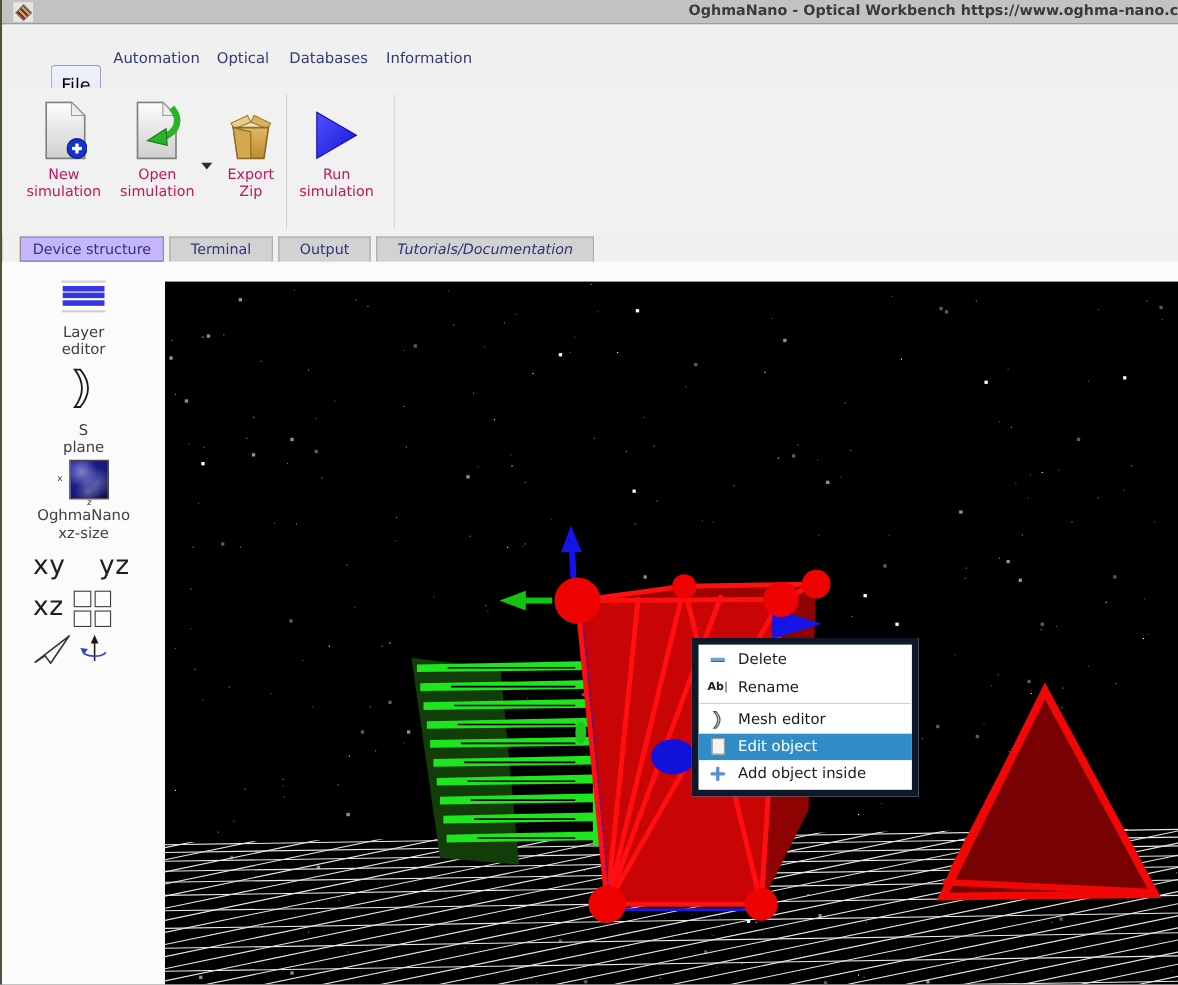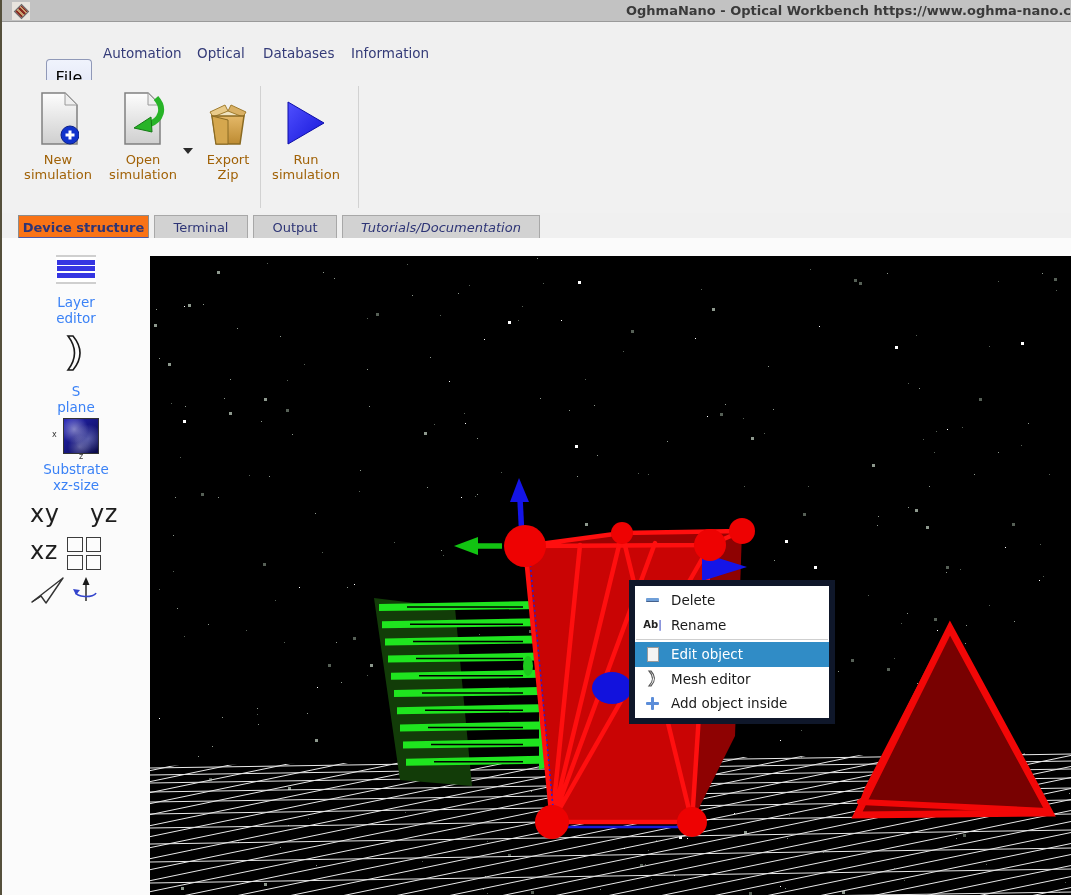--- a/index.html
+++ b/index.html
@@ -17,34 +17,34 @@
   
   #menubar { left:0; top:23px; width:1071px; height:57px; background:#f0f0f0; }
   .mtab { position:absolute; top:22px; font-size:13.5px; color:#343b78; cursor:default; }
   #mtab-file { left:44px; top:21px; width:46px; height:38px; background:linear-gradient(#f0f3fc,#dfe5f6); border:1px solid #9099b8; border-bottom:none; border-radius:4px 4px 0 0; text-align:center; padding-top:8px;margin-top:15px; }
   #menu-underline { left:44px; top:76px; width:1027px; height:3px; background:#4a58a8; }
 
   
   #ribbon { left:0; top:80px; width:1071px; height:133px; background:#f1f1f1; }
   .tool { position:absolute; top:8px; width:76px; text-align:center; cursor:default; }
   .tool .ticon { height:58px; display:flex; align-items:flex-end; justify-content:center; }
-  .tool .tlabel { margin-top:6px; font-size:13px; color:#a16207; line-height:15px; }
+  .tool .tlabel { margin-top:6px; font-size:13px; color:#be185d; line-height:15px; }
   .vsep { position:absolute; top:6px; width:1px; height:122px; background:#d2d2d2; }
   #dropdown-caret { left:181px; top:68px; width:0; height:0; border-left:5px solid transparent; border-right:5px solid transparent; border-top:6px solid #2b2b2b; }
 
   
   #viewtabs { left:0; top:213px; width:1071px; height:25px; }
   .vtab { position:absolute; top:2px; height:23px; background:#d2d2d2; border:1px solid #a8a8a8; border-bottom:none; font-size:13px; color:#2e3576; text-align:center; padding-top:4px; cursor:default; }
-  .vtab.active { background:#f97316; border-color:#8c8c8c; border-bottom:3px solid #4a58a8; height:25px;font-weight:bold; }
+  .vtab.active { background:#c4b5fd; border-color:#8c8c8c; border-bottom:3px solid #4a58a8; height:25px; }
 
   
   #panel { left:0; top:238px; width:1071px; height:657px; background:#fbfbfb; }
   #sidebar { left:0; top:0; width:148px; height:657px; background:#fbfbfb; }
   .side-tool { position:absolute; width:148px; text-align:center; cursor:default; }
-  .side-label { font-size:13.5px; color:#3b82f6; line-height:15.5px; }
+  .side-label { font-size:13.5px; color:#404040; line-height:15.5px; }
   .bigxy { position:absolute; font-size:24px; color:#1d1d1d; letter-spacing:0.5px; cursor:default; }
   #layer-icon { width:40px; height:29px; margin:0 auto; background:#fff; border-top:2px solid #cfcfcf; border-bottom:2px solid #cfcfcf; padding:1px 0; }
   #layer-icon .bar { width:38px; height:5px; background:#3535e2; margin:1.5px auto; }
   #grid-btn { left:65px; top:536px; width:34px; height:33px; display:grid; grid-template-columns:1fr 1fr; gap:3px; cursor:default; }
   #grid-btn div { background:#fcfcfc; border:1.5px solid #3c3c3c; }
 
   
   #canvas3d { left:148px; top:256px; width:923px; height:639px; background:#000; overflow:hidden; cursor:default; }
   #stars { position:absolute; left:0; top:0; width:1px; height:1px; background:transparent; }
   #scene { position:absolute; left:0; top:0; }
@@ -209,21 +209,21 @@
             background:
               radial-gradient(circle at 30% 30%, rgba(255,255,255,.45), transparent 42%),
               radial-gradient(circle at 72% 58%, rgba(190,200,255,.4), transparent 46%),
               radial-gradient(circle at 46% 82%, rgba(255,255,255,.3), transparent 36%),
               linear-gradient(135deg,#2424b8,#0a0a48);
             border:1px solid #333;"></div>
           <div style="position:absolute; left:0px; top:14px; font-size:8px; color:#333;">x</div>
           <div style="position:absolute; left:27px; top:36px; font-size:8px; color:#333;">z</div>
         </div>
         <div class="side-label" style="margin-top:6px;">
-          <div>Substrate</div>
+          <div>OghmaNano</div>
           <div>xz-size</div>
         </div>
       </div>
 
       <div class="bigxy" style="left:28px; top:262px;">xy</div>
       <div class="bigxy" style="left:88px; top:262px;">yz</div>
       <div class="bigxy" style="left:28px; top:299px;">xz</div>
       <div class="abs" id="grid-btn" style="top:299px;">
         <div></div>
           <div></div>
@@ -390,34 +390,34 @@
         </span>
       <span>Delete</span>
     </div>
     <div class="cm-item">
       <span class="cm-icon">
           <span class="rename-glyph"><span>Ab</span><i>|</i></span>
         </span>
       <span>Rename</span>
     </div>
     <div class="cm-sep"></div>
-    <div class="cm-item hl">
-      <span class="cm-icon">
-          <span class="edit-doc"></span>
-        </span>
-      <span>Edit object</span>
-    </div>
     <div class="cm-item">
       <span class="cm-icon">
         <svg width="12" height="17" viewBox="0 0 12 17">
             <path d="M2,1 Q9,8.5 2,16 L4,16 Q11,8.5 4,1 Z" fill="#fff" stroke="#555" stroke-width="1.1"></path>
           </svg>
       </span>
       <span>Mesh editor</span>
     </div>
+    <div class="cm-item hl">
+      <span class="cm-icon">
+          <span class="edit-doc"></span>
+        </span>
+      <span>Edit object</span>
+    </div>
     <div class="cm-item">
       <span class="cm-icon">
           <span class="plus-ic"></span>
         </span>
       <span>Add object inside</span>
     </div>
   </div>
 
 </div>
 

